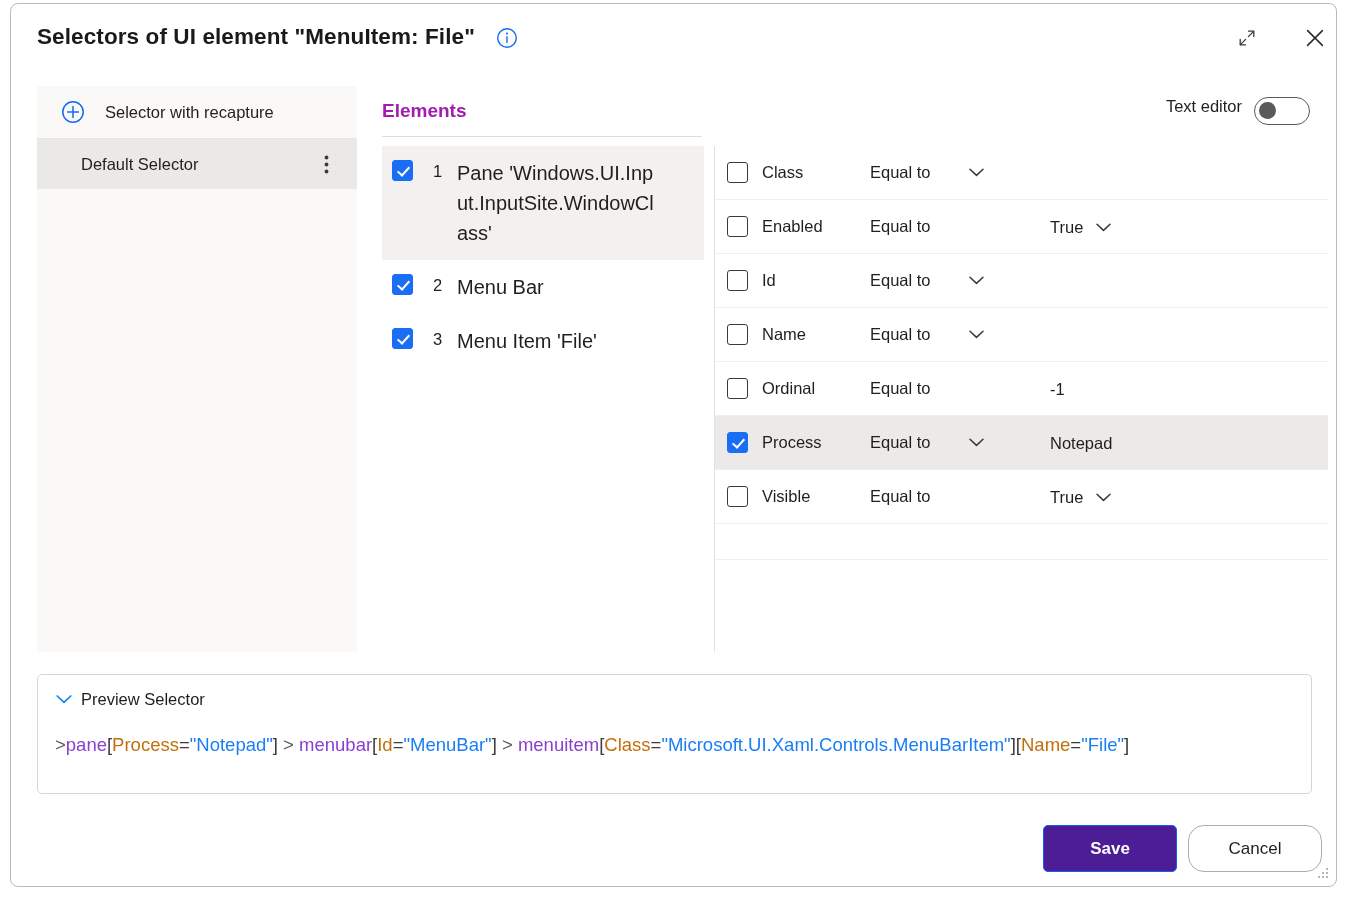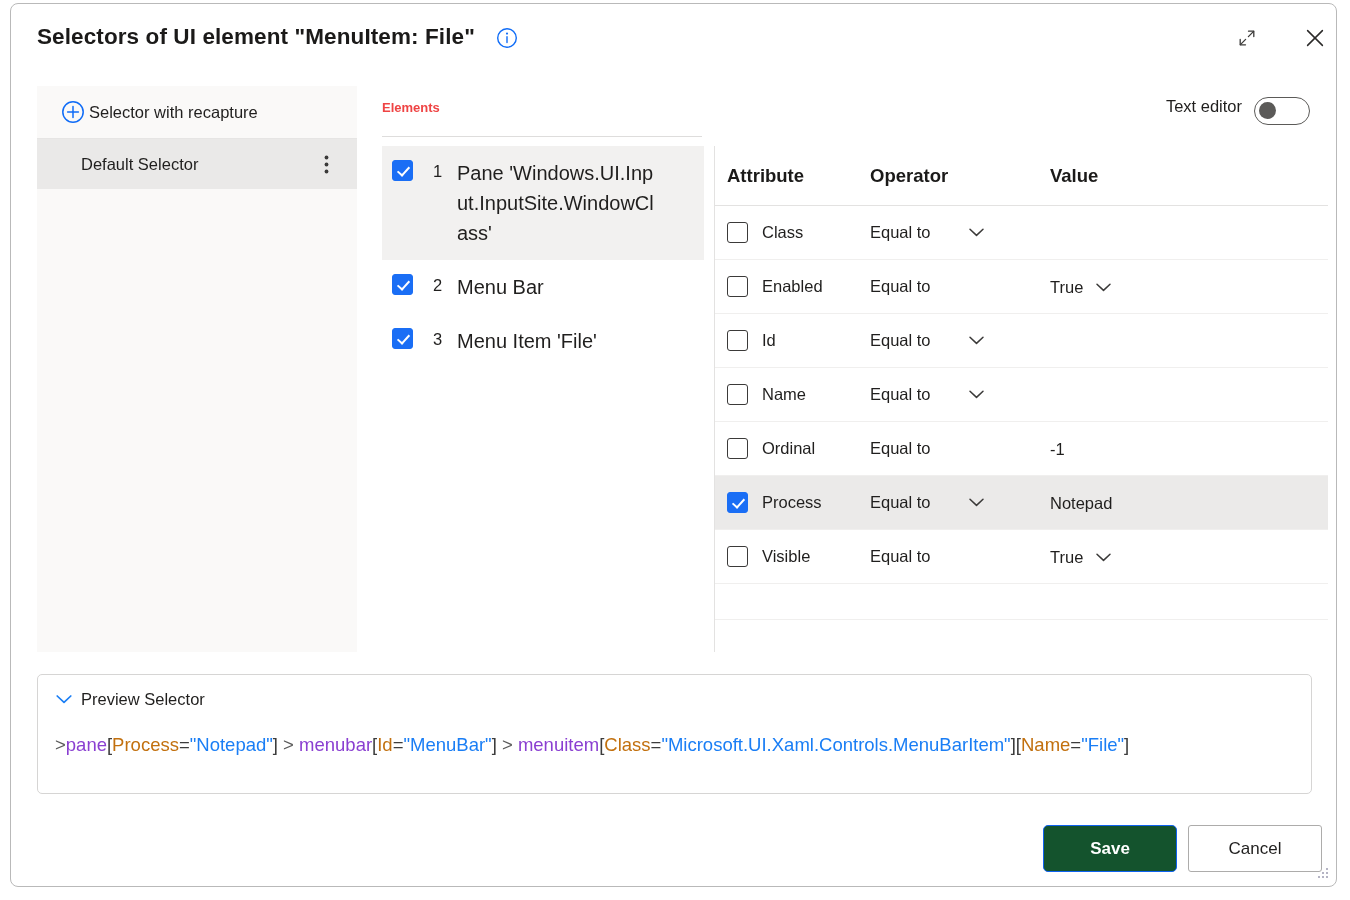--- a/index.html
+++ b/index.html
@@ -99,21 +99,21 @@
     align-items: center;
     cursor: pointer;
   }
   #plus-icon {
     margin-left: 24px;
     width: 24px;
     height: 24px;
     flex: none;
   }
   #recapture-label {
-    margin-left: 4px;
+    margin-left: 20px;
     font-size: 16.5px;
     color: #201f1e;
     text-align: center;
   }
   .selector-item {
     position: absolute;
     left: 0;
     width: 320px;
     height: 50px;
     display: flex;
@@ -137,23 +137,23 @@
     justify-content: center;
     cursor: pointer;
     border-radius: 4px;
   }
 
   
   #elements-header {
     position: absolute;
     left: 371px;
     top: 96px;
-    font-size: 13px;
+    font-size: 19px;
     font-weight: 600;
-    color: #ef4444;
+    color: #a21caf;
   }
   #elements-rule {
     position: absolute;
     left: 371px;
     top: 132px;
     width: 320px;
     height: 1px;
     background: #dedddc;
   }
   #elements-list {
@@ -369,35 +369,35 @@
   .tok-val { color: #1a7ef5; }
 
   
   #save-button {
     position: absolute;
     left: 1032px;
     top: 821px;
     width: 134px;
     height: 47px;
     border-radius: 5px;
-    background: #14532d;
+    background: #4c1d95;
     border: 1px solid #0f62f0;
     color: #ffffff;
     font-size: 17px;
     font-weight: 600;
     font-family: "Liberation Sans", sans-serif;
     cursor: pointer;
   }
   #cancel-button {
     position: absolute;
     left: 1177px;
     top: 821px;
     width: 134px;
     height: 47px;
-    border-radius: 3px;
+    border-radius: 16px;
     background: #ffffff;
     border: 1px solid #adacab;
     color: #201f1e;
     font-size: 17px;
     font-family: "Liberation Sans", sans-serif;
     cursor: pointer;
   }
 
   
   #resize-grip {
@@ -491,25 +491,20 @@
   <div id="column-divider"></div>
 
   <div id="text-editor-group">
     <span id="text-editor-label">Text editor</span>
     <div id="text-editor-toggle">
       <span class="knob"></span>
     </div>
   </div>
 
   <div id="attr-table">
-    <div id="attr-head">
-      <span class="col-attr">Attribute</span>
-      <span class="col-op">Operator</span>
-      <span class="col-val">Value</span>
-    </div>
     <div id="attr-body">
         <div class="attr-row">
           <span class="col-attr">
             <span class="cbx off" style="margin-top: 0px;"></span>
             <span class="attr-name">Class</span>
           </span>
           <span class="col-op">
             <span>Equal to</span>
             <span class="chev"><svg width="17" height="11" viewBox="0 0 17 11">
                 <path d="M2 2.2 L8.5 8.4 L15 2.2" fill="none" stroke="#3b3a39" stroke-width="1.5" stroke-linecap="round" stroke-linejoin="round"></path>

